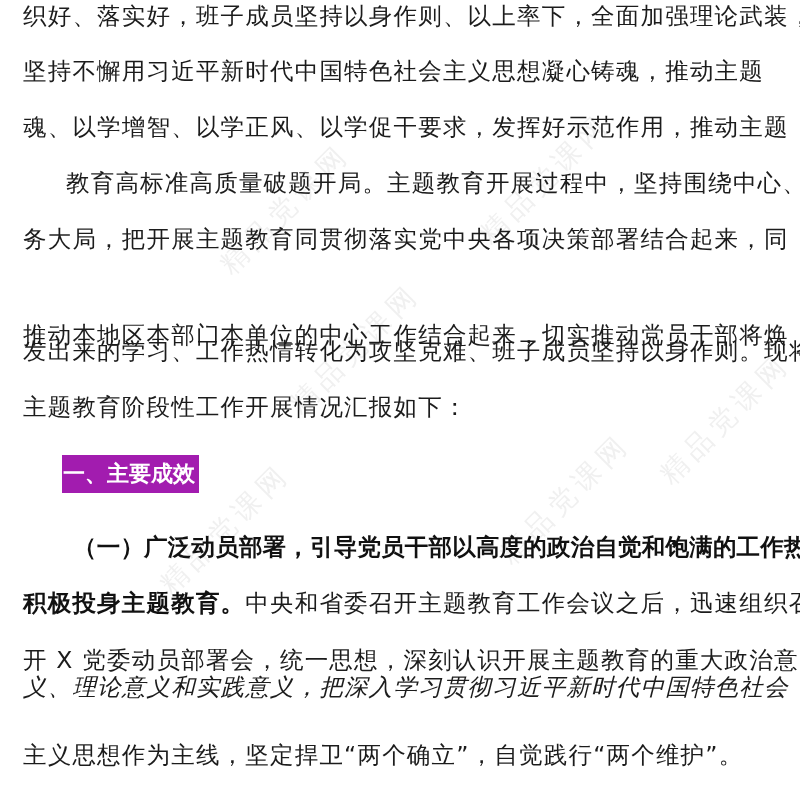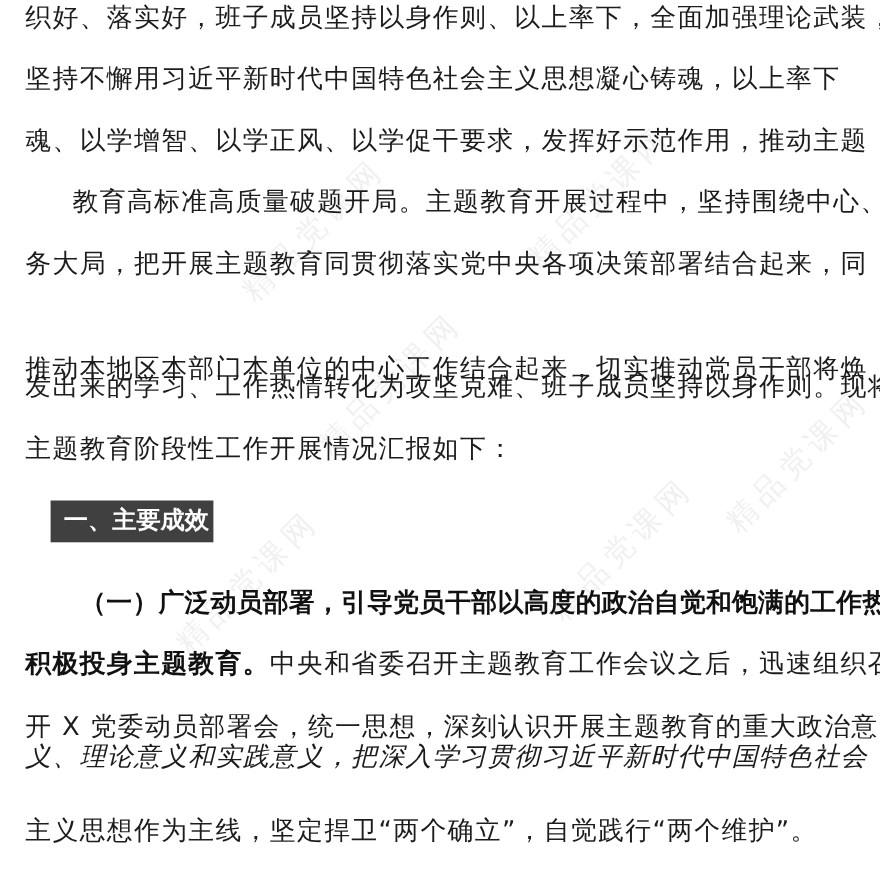--- a/index.html
+++ b/index.html
@@ -33,33 +33,33 @@
     }
     .line.indent {
       left: 71px;
     }
     .bold {
       font-weight: bold;
       color: #111;
     }
     .heading-box {
       position: absolute;
-      left: 46px;
+      left: 62px;
       top: 455px;
       width: 136px;
       height: 38px;
-      background: #404040;
+      background: #a21caf;
       color: #ffffff;
       font-weight: bold;
       font-size: 22px;
       line-height: 38px;
       white-space: nowrap;
       overflow: hidden;
       letter-spacing: 0px;
-      padding-left: 12px;
+      padding-left: 1px;
     }
     .watermark {
       position: absolute;
       font-size: 28px;
       color: rgba(170,170,170,0.18);
       transform: rotate(-45deg);
       transform-origin: center center;
       white-space: nowrap;
       letter-spacing: 6px;
       pointer-events: none;
@@ -72,21 +72,21 @@
 <div class="page">
 
   <div class="watermark" style="left:200px; top:190px;">精品党课网</div>
   <div class="watermark" style="left:460px; top:160px;">精品党课网</div>
   <div class="watermark" style="left:270px; top:330px;">精品党课网</div>
   <div class="watermark" style="left:140px; top:510px;">精品党课网</div>
   <div class="watermark" style="left:480px; top:480px;">精品党课网</div>
   <div class="watermark" style="left:640px; top:400px;">精品党课网</div>
 
   <div class="line" style="top:1px;">织好、落实好，班子成员坚持以身作则、以上率下，全面加强理论武装，</div>
-  <div class="line" style="top:56px;">坚持不懈用习近平新时代中国特色社会主义思想凝心铸魂，以上率下</div>
+  <div class="line" style="top:56px;">坚持不懈用习近平新时代中国特色社会主义思想凝心铸魂，推动主题</div>
   <div class="line" style="top:112px;text-align:center;">魂、以学增智、以学正风、以学促干要求，发挥好示范作用，推动主题</div>
   <div class="line" style="top:168px;margin-left:43px;">教育高标准高质量破题开局。主题教育开展过程中，坚持围绕中心、服</div>
   <div class="line" style="top:224px;">务大局，把开展主题教育同贯彻落实党中央各项决策部署结合起来，同</div>
   <div class="line" style="top:280px;margin-top:40px;">推动本地区本部门本单位的中心工作结合起来，切实推动党员干部将焕</div>
   <div class="line" style="top:336px;">发出来的学习、工作热情转化为攻坚克难、班子成员坚持以身作则。现将</div>
   <div class="line" style="top:392px;">主题教育阶段性工作开展情况汇报如下：</div>
 
   <div class="heading-box">一、主要成效</div>
 
   <div class="line indent bold" style="top:532px; left:73px; letter-spacing:0.2px;">（一）广泛动员部署，引导党员干部以高度的政治自觉和饱满的工作热情</div>

